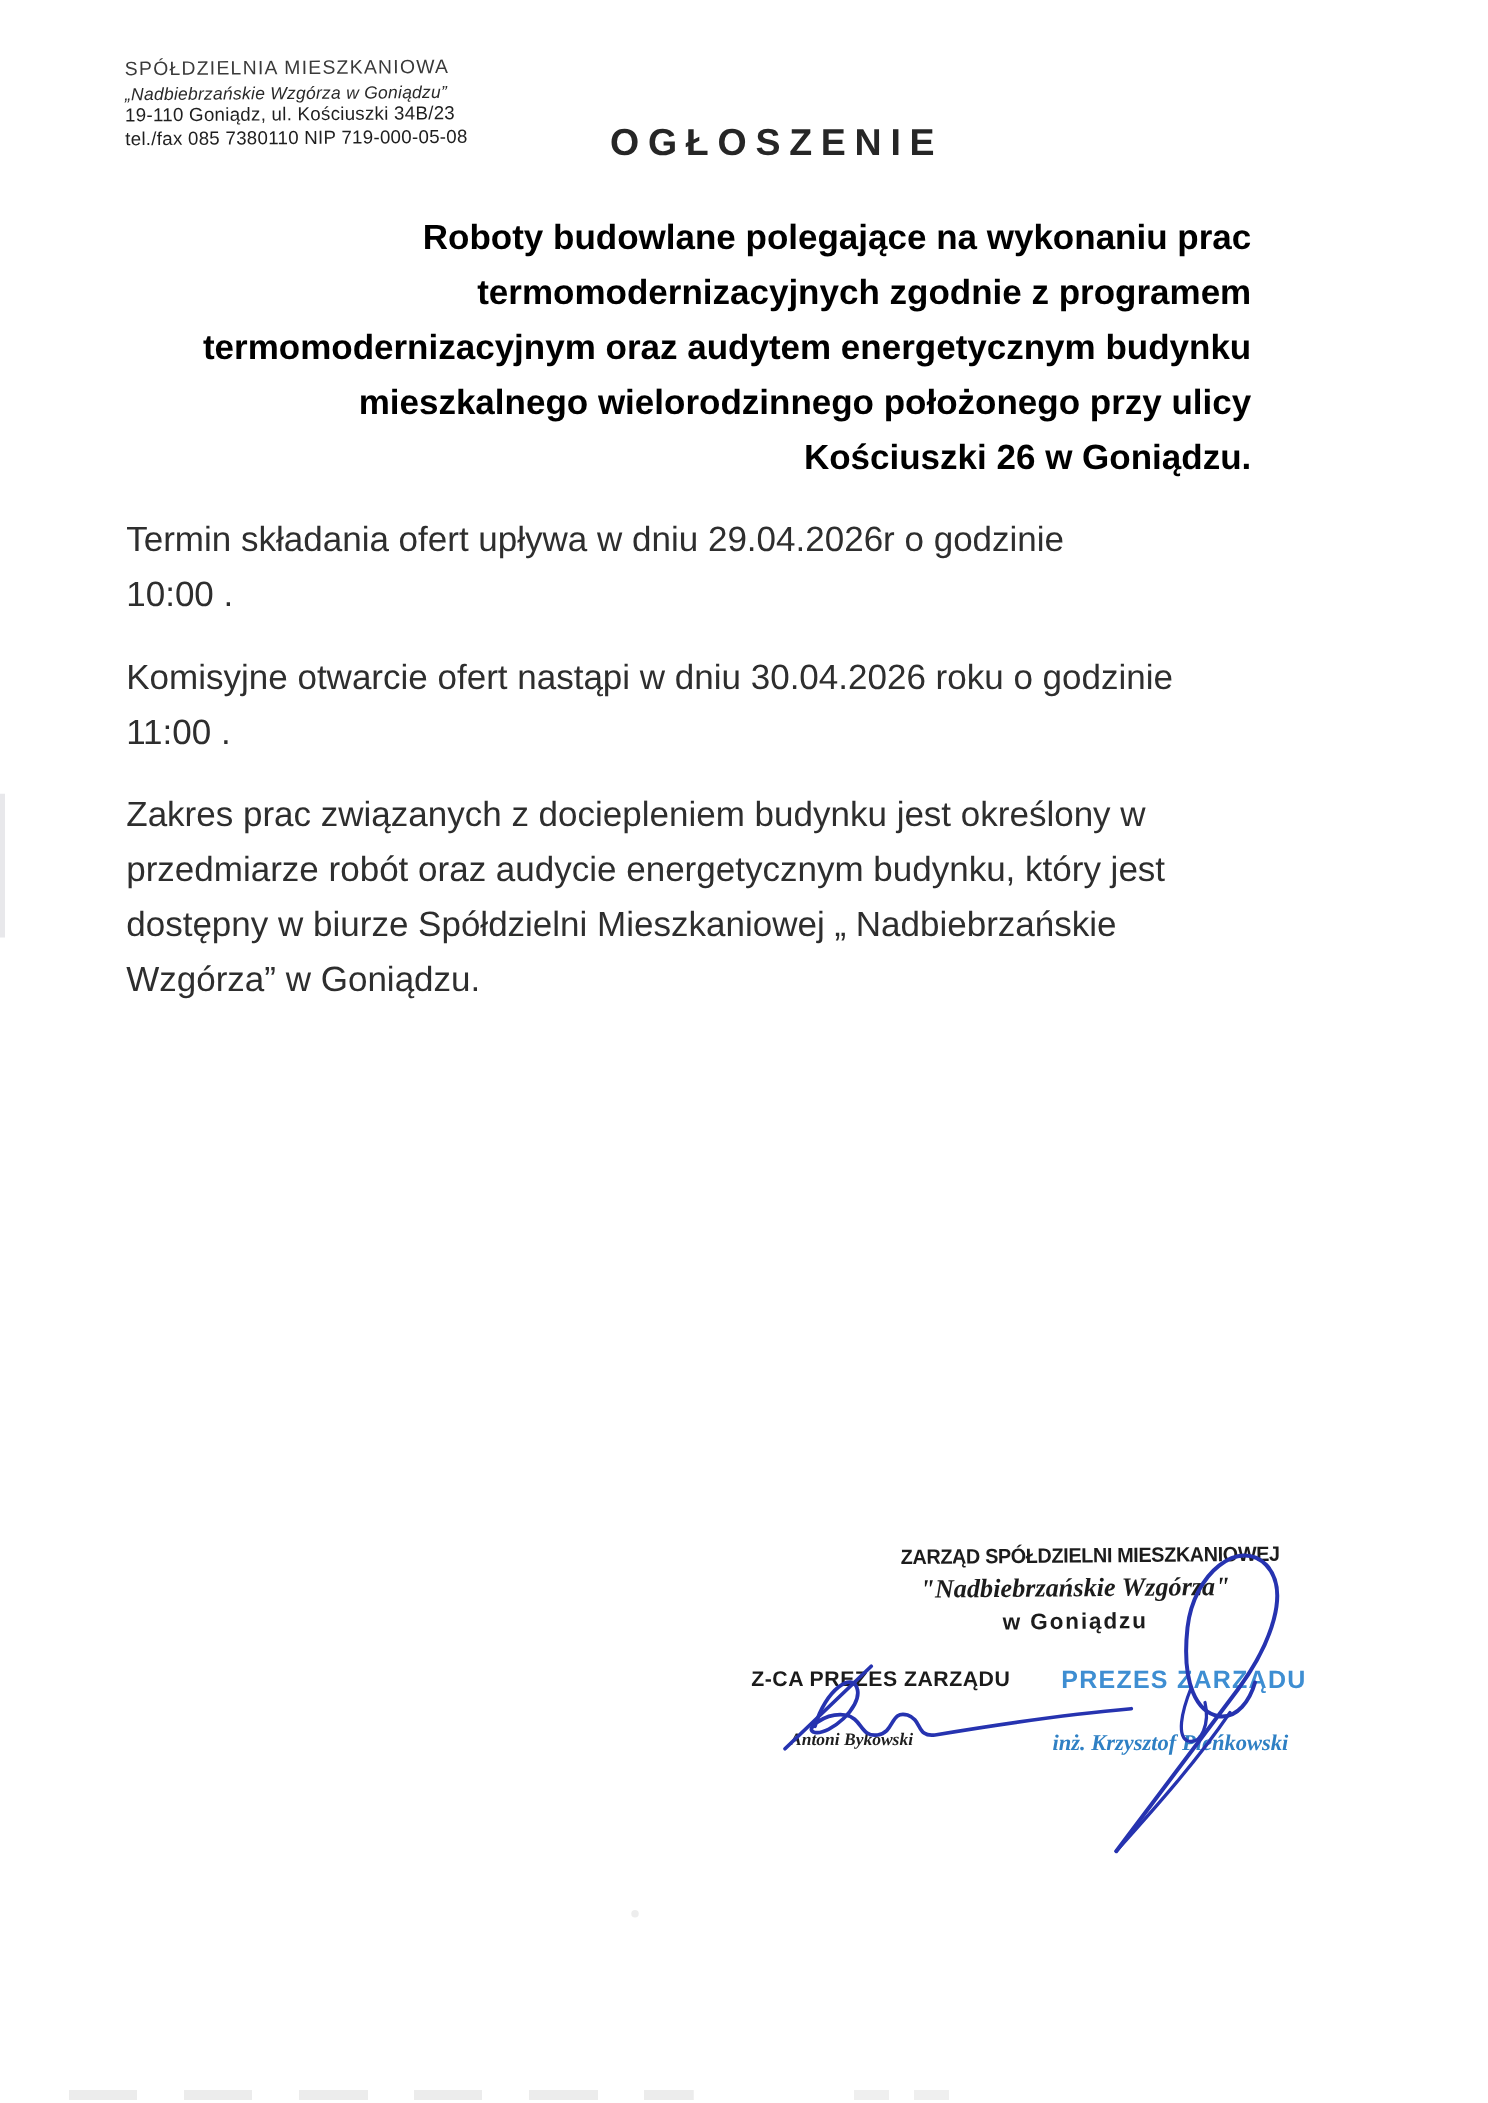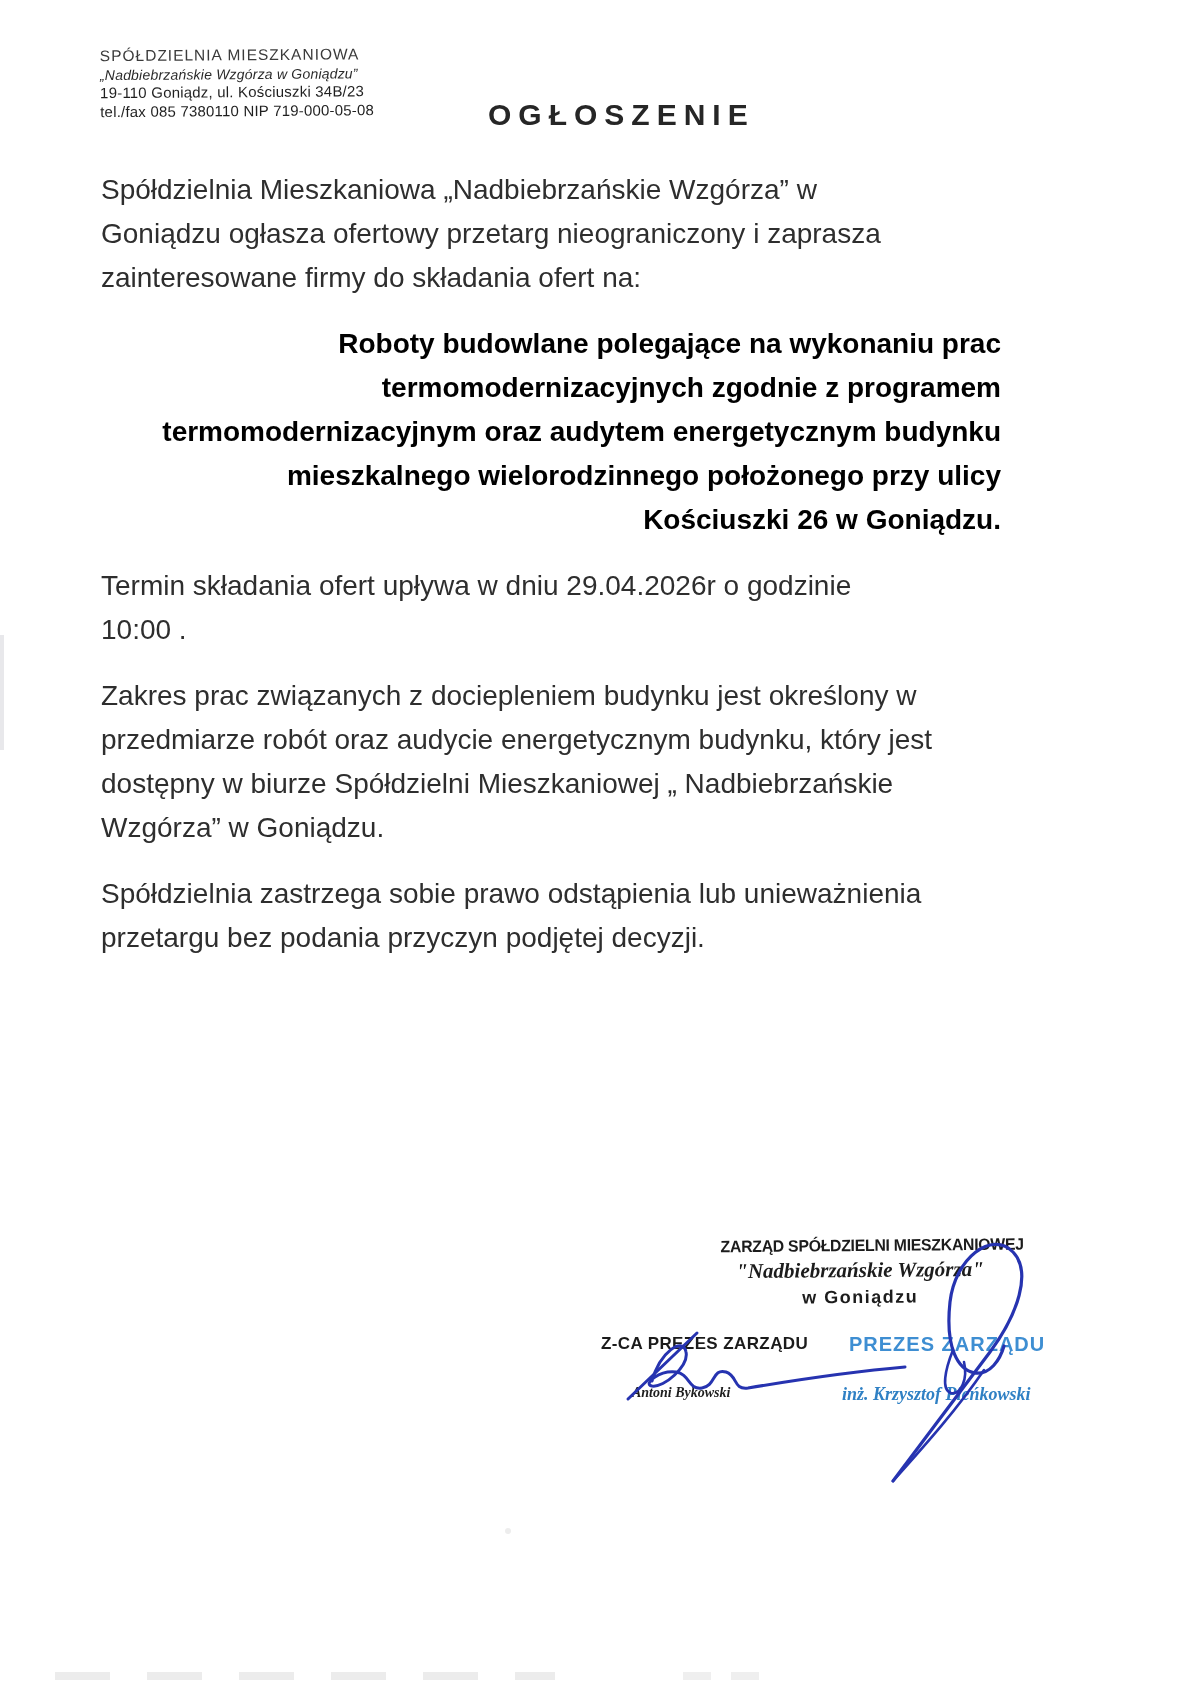--- a/index.html
+++ b/index.html
@@ -103,36 +103,33 @@
   <div class="office-stamp">
     <div class="l1">SPÓŁDZIELNIA MIESZKANIOWA</div>
     <div class="l2">„Nadbiebrzańskie Wzgórza w Goniądzu”</div>
     <div class="l3">19-110 Goniądz, ul. Kościuszki 34B/23</div>
     <div class="l4">tel./fax 085 7380110 NIP 719-000-05-08</div>
   </div>
 
   <div class="title">OGŁOSZENIE</div>
 
   <div class="content">
-    <p class="para">Spółdzielnia Mieszkaniowa „Nadbiebrzańskie Wzgórza” w
-Goniądzu ogłasza ofertowy przetarg nieograniczony i zaprasza
-zainteresowane firmy do składania ofert na:</p>
     <p class="para bold">Roboty budowlane polegające na wykonaniu prac
 termomodernizacyjnych zgodnie z programem
 termomodernizacyjnym oraz audytem energetycznym budynku
 mieszkalnego wielorodzinnego położonego przy ulicy
 Kościuszki 26 w Goniądzu.</p>
     <p class="para">Termin składania ofert upływa w dniu 29.04.2026r o godzinie
 10:00 .</p>
+    <p class="para">Komisyjne otwarcie ofert nastąpi w dniu 30.04.2026 roku o godzinie
+11:00 .</p>
     <p class="para">Zakres prac związanych z dociepleniem budynku jest określony w
 przedmiarze robót oraz audycie energetycznym budynku, który jest
 dostępny w biurze Spółdzielni Mieszkaniowej „ Nadbiebrzańskie
 Wzgórza” w Goniądzu.</p>
-    <p class="para">Spółdzielnia zastrzega sobie prawo odstąpienia lub unieważnienia
-przetargu bez podania przyczyn podjętej decyzji.</p>
   </div>
 
   <div class="board-stamp">
     <div class="b1">ZARZĄD SPÓŁDZIELNI MIESZKANIOWEJ</div>
     <div class="b2">"Nadbiebrzańskie  Wzgórza"</div>
     <div class="b3">w Goniądzu</div>
   </div>
 
   <div class="sig-title-left">Z-CA PREZES ZARZĄDU</div>
   <div class="sig-name-left">Antoni Bykowski</div>

